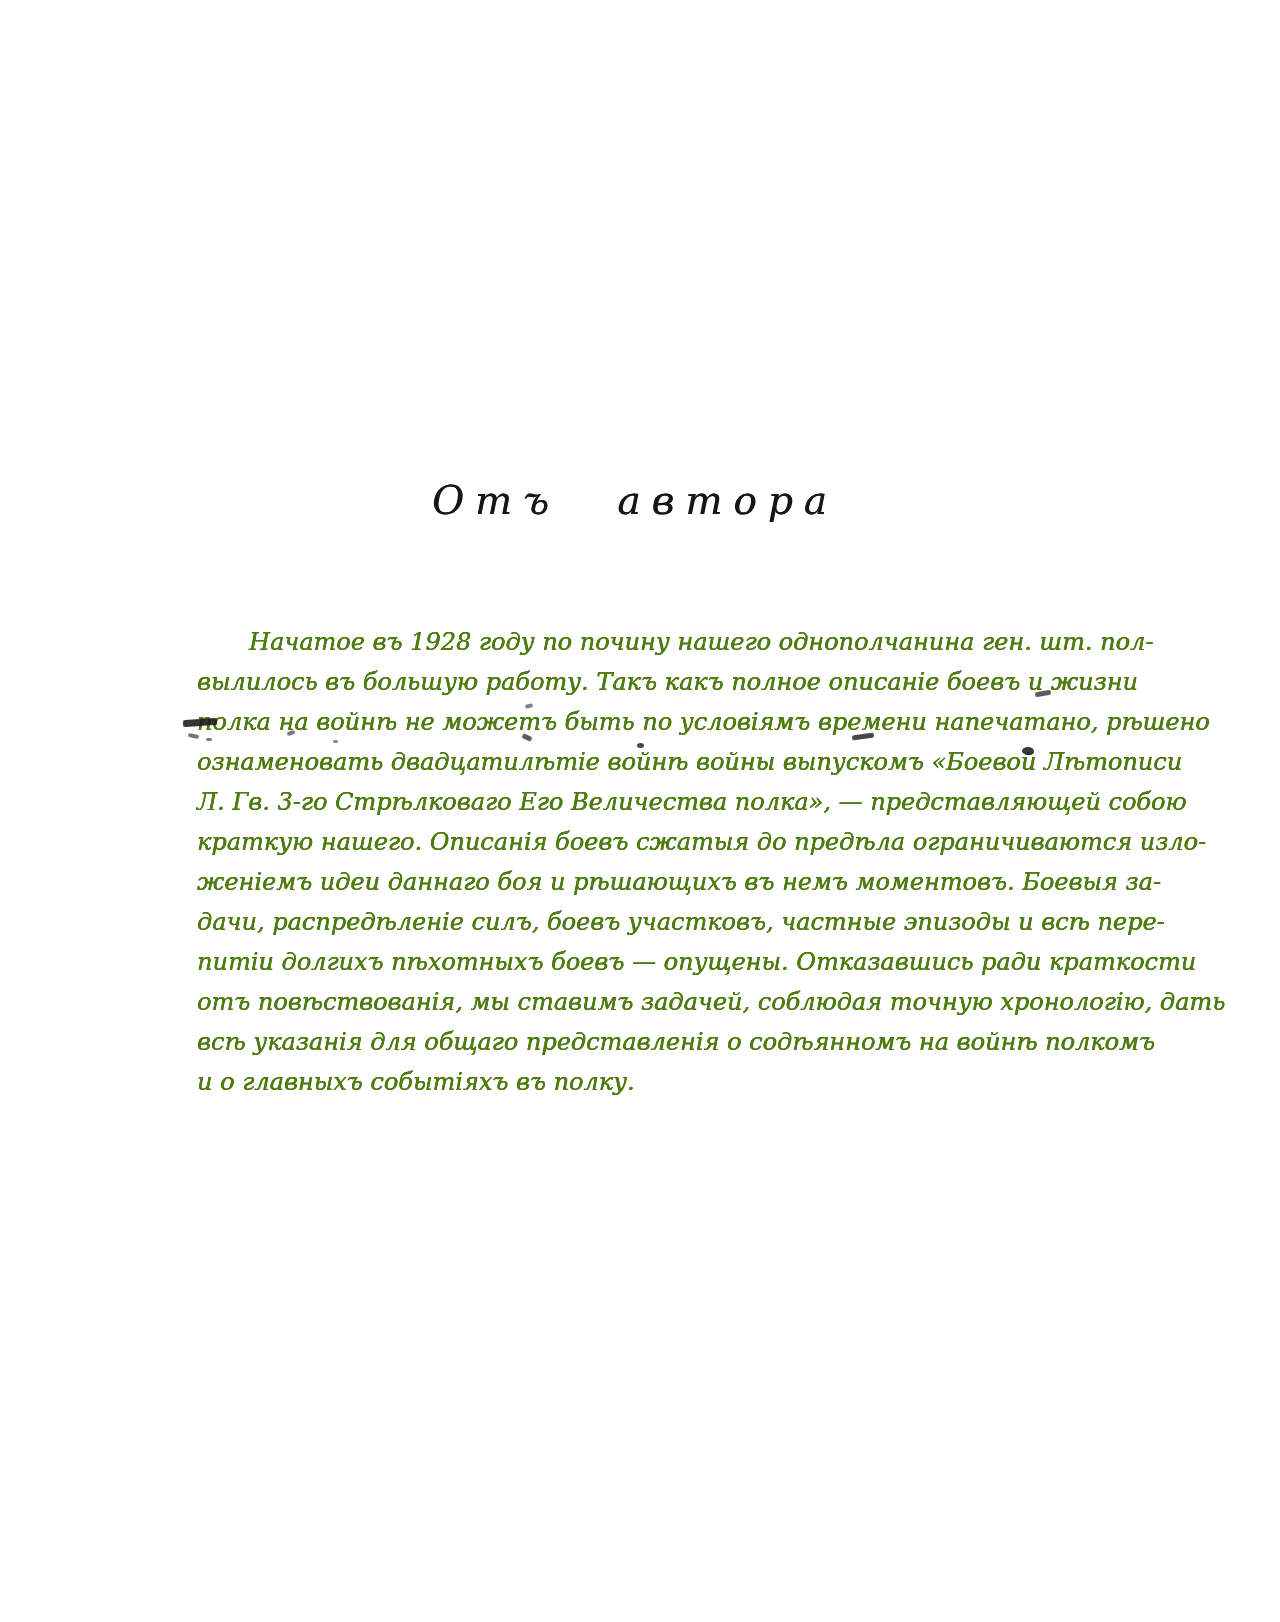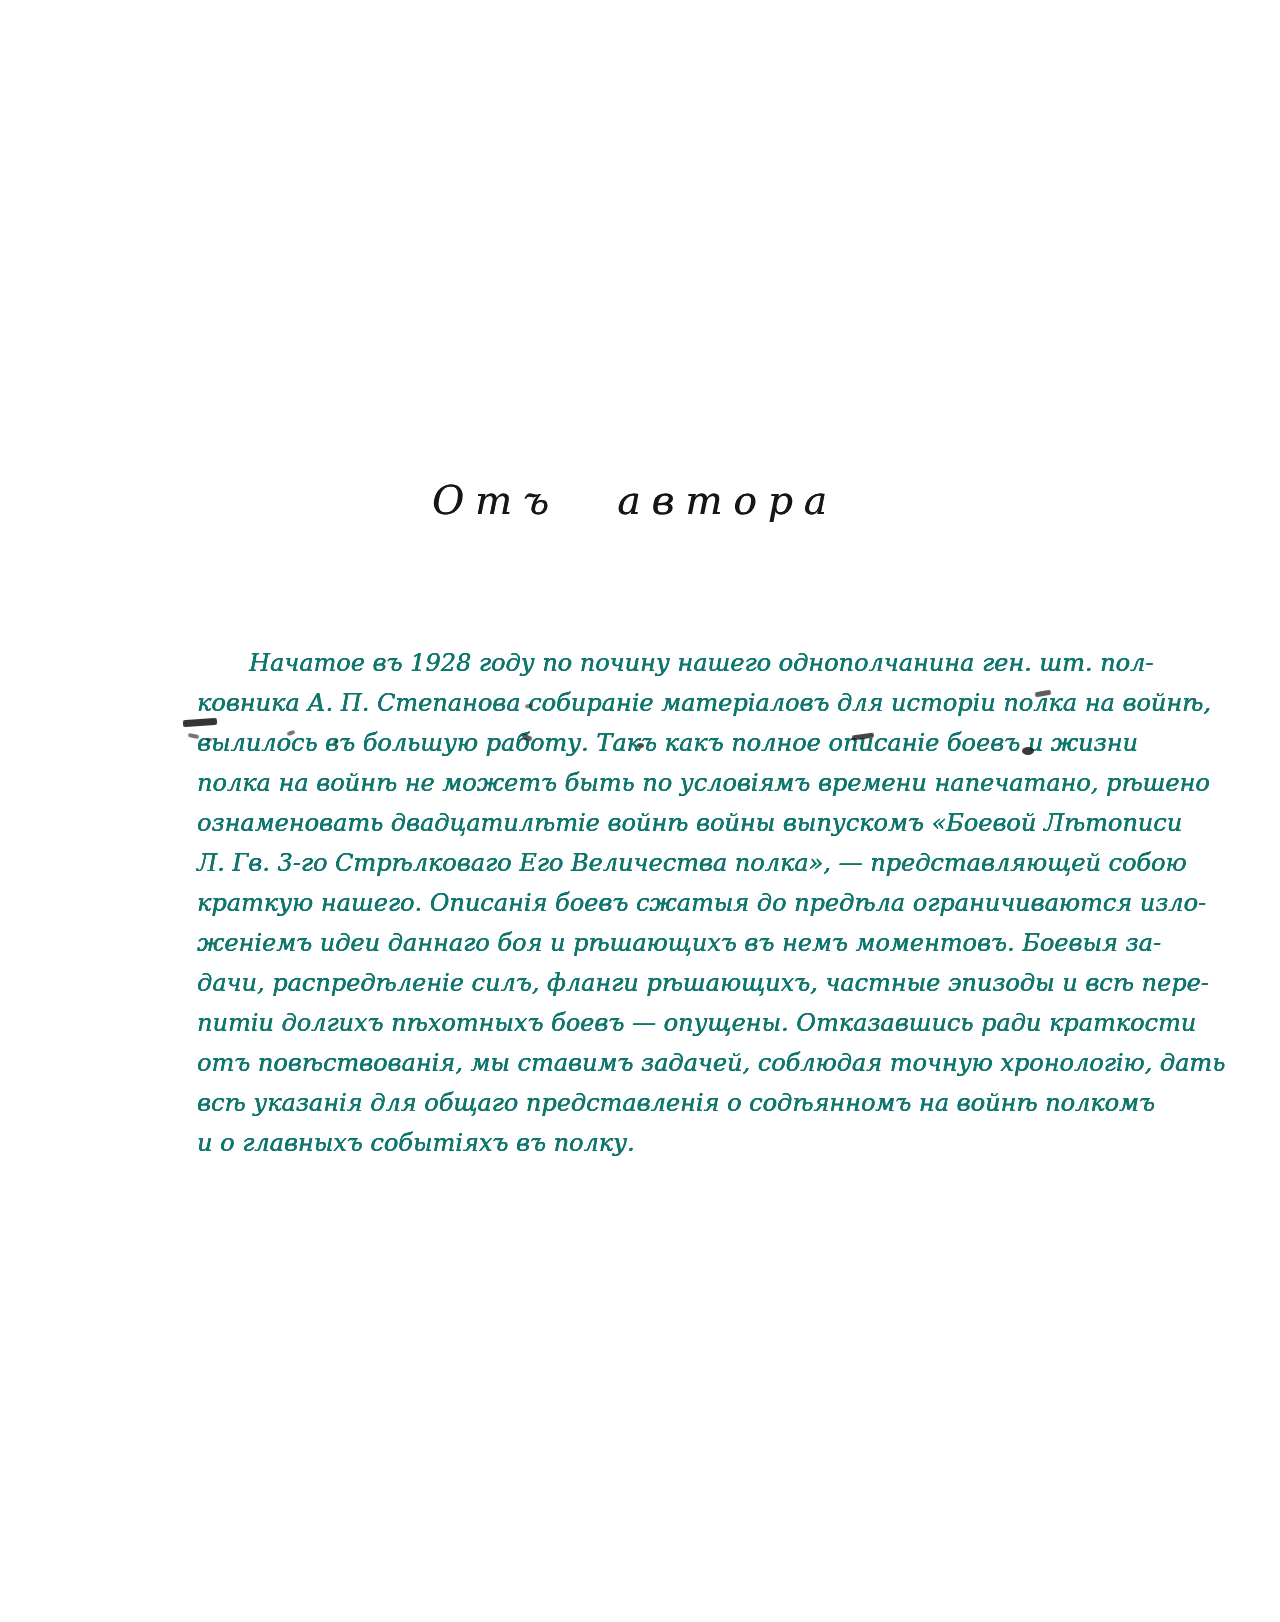--- a/index.html
+++ b/index.html
@@ -27,26 +27,26 @@
     font-size: 39px;
     letter-spacing: 11px;
     word-spacing: 34px;
     margin: 0;
     color: #161616;
     text-shadow: 0.4px 0 0 currentColor;
   }
   .text-block {
     position: absolute;
     left: 197px;
-    top: 643px;
+    top: 622px;
     width: 868px;
     font-style: italic;
     font-size: 24px;
     line-height: 40px;
-    color: #0f766e;
+    color: #4d7c0f;
     text-shadow: 0.35px 0 0 currentColor, 0 0.25px 0 currentColor;
   }
   .line {
     height: 40px;
     text-align: justify;
     text-align-last: justify;
     white-space: nowrap;
     overflow: visible;
   }
   .line.first {
@@ -66,28 +66,27 @@
 </style>
 </head>
 <body>
 
 <div class="page">
 
   <h1 class="doc-title">Отъ автора</h1>
 
   <div class="text-block">
     <div class="line first">Начатое въ 1928 году по почину нашего однополчанина ген. шт. пол-</div>
-    <div class="line">ковника А. П. Степанова собираніе матеріаловъ для исторіи полка на войнѣ,</div>
     <div class="line">вылилось въ большую работу. Такъ какъ полное описаніе боевъ и жизни</div>
     <div class="line">полка на войнѣ не можетъ быть по условіямъ времени напечатано, рѣшено</div>
     <div class="line">ознаменовать двадцатилѣтіе войнѣ войны выпускомъ «Боевой Лѣтописи</div>
     <div class="line">Л. Гв. 3-го Стрѣлковаго Его Величества полка», — представляющей собою</div>
     <div class="line">краткую нашего. Описанія боевъ сжатыя до предѣла ограничиваются изло-</div>
     <div class="line">женіемъ идеи даннаго боя и рѣшающихъ въ немъ моментовъ. Боевыя за-</div>
-    <div class="line">дачи, распредѣленіе силъ, фланги рѣшающихъ, частные эпизоды и всѣ пере-</div>
+    <div class="line">дачи, распредѣленіе силъ, боевъ участковъ, частные эпизоды и всѣ пере-</div>
     <div class="line">питіи долгихъ пѣхотныхъ боевъ — опущены. Отказавшись ради краткости</div>
     <div class="line">отъ повѣствованія, мы ставимъ задачей, соблюдая точную хронологію, дать</div>
     <div class="line">всѣ указанія для общаго представленія о содѣянномъ на войнѣ полкомъ</div>
     <div class="line last">и о главныхъ событіяхъ въ полку.</div>
   </div>
 
   <div class="speck" style="left:183px; top:719px; width:34px; height:7px; transform:rotate(-4deg);"></div>
   <div class="speck" style="left:188px; top:734px; width:11px; height:4px; transform:rotate(12deg); opacity:.6;"></div>
   <div class="speck" style="left:206px; top:738px; width:6px;  height:3px; opacity:.55;"></div>
   <div class="speck" style="left:287px; top:731px; width:8px;  height:4px; transform:rotate(-20deg); opacity:.6;"></div>

